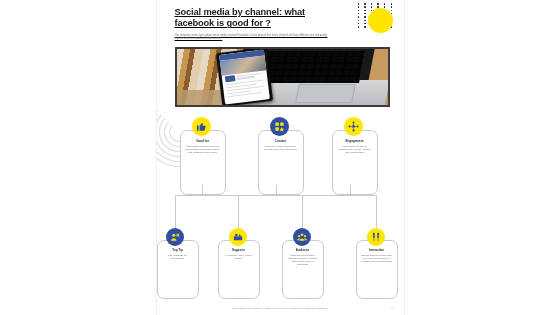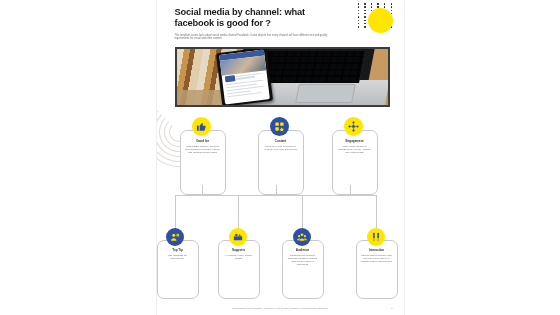--- a/index.html
+++ b/index.html
@@ -21,21 +21,21 @@
   .arcs{position:absolute;left:-14px;top:96px;width:70px;height:70px;pointer-events:none;}
   .arcs span{
     position:absolute;left:0;top:0;border:0.7px solid #dedad2;border-radius:50%;
     border-right-color:transparent;border-top-color:transparent;
   }
   
   .dotgrid{position:absolute;right:8px;top:3px;width:38px;height:26px;}
   .dotgrid i{position:absolute;width:1.6px;height:1.6px;background:#1a1a1a;border-radius:50%;}
   .blob{position:absolute;right:11px;top:8px;width:25px;height:25px;border-radius:50%;background:#ffe500;}
   
-  .hdr{position:absolute;left:18px;top:7px;width:168px;}
+  .hdr{position:absolute;left:18px;top:7px;width:168px;text-decoration:underline;}
   .title{
     font-size:9.3px;line-height:11.4px;font-weight:bold;color:#1b1b1b;
     letter-spacing:-0.15px;margin:0;
   }
   .subtitle{
     margin-top:4px;
     font-size:2.55px;line-height:3.5px;color:#6f6f6f;letter-spacing:0.02px;
   }
   
   .photo-frame{

